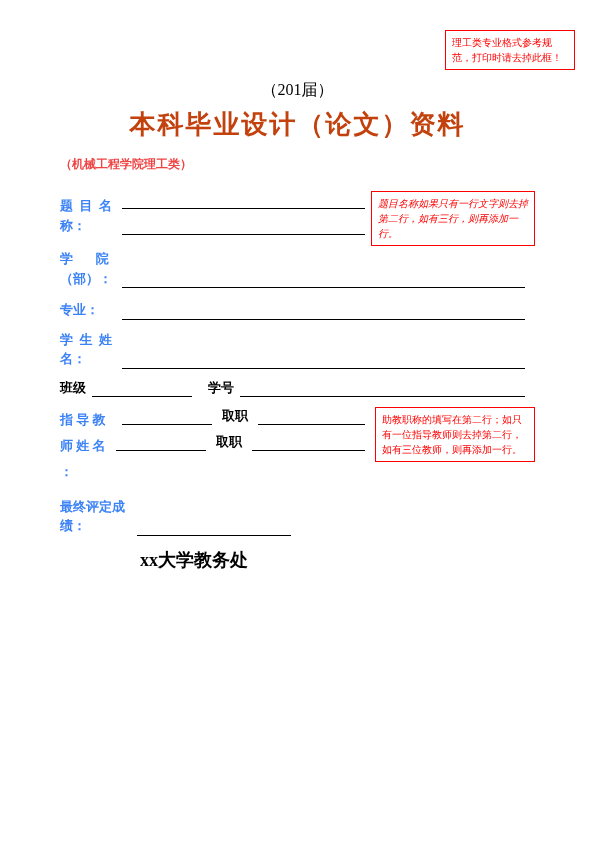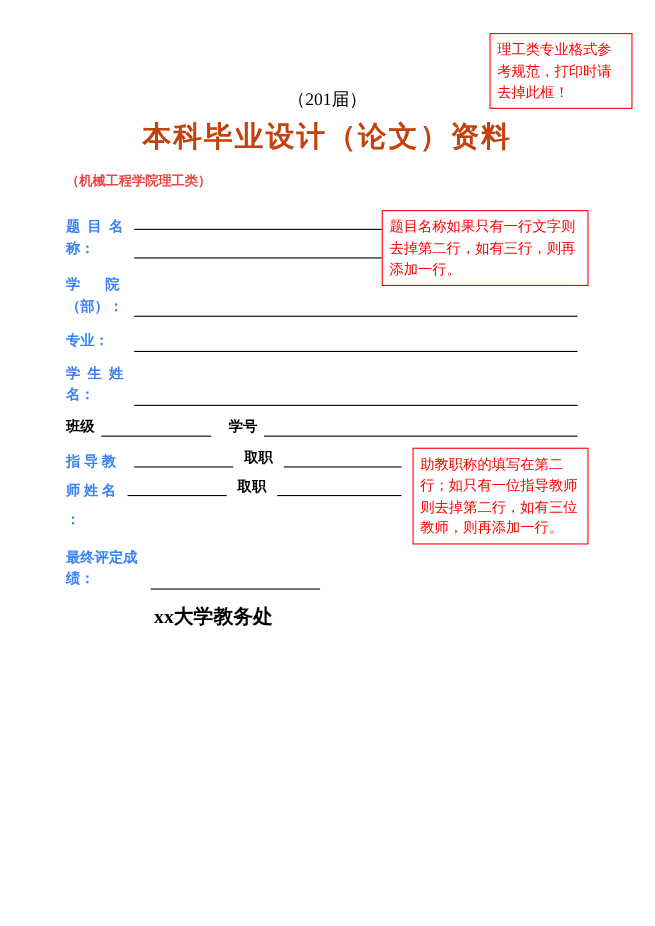--- a/index.html
+++ b/index.html
@@ -78,21 +78,21 @@
       border-bottom: 1.5px solid #000;
       flex: 1;
       height: 18px;
       margin-left: 6px;
     }
 
     .note-box {
       position: absolute;
       border: 1.5px solid red;
       padding: 4px 6px;
-      font-size: 13px;
+      font-size: 10px;
       color: red;
       line-height: 1.5;
       background: #fff;
       z-index: 10;
     }
 
     .inline-label {
       font-size: 13px;
       font-weight: bold;
       color: #000;
@@ -147,21 +147,21 @@
       <div class="form-row">
         <div class="multi-line-label">
           题&nbsp;&nbsp;目&nbsp;&nbsp;名<br>称：
         </div>
         <div style="flex:1; margin-right:170px;">
           <div class="form-line" style="margin-bottom:8px;"></div>
           <div class="form-line"></div>
         </div>
       </div>
 
-      <div class="note-box" style="position:absolute; right:0px; top:0px; width:188px;">
+      <div class="note-box" style="position:absolute; right:0px; top:0px; width:164px;font-style:italic;">
         <span>题目名称如果只有一行文字则去掉第二行，如有三行，则再添加一行。</span>
       </div>
     </div>
 
     <div class="form-row" style="margin-bottom:12px;">
       <div class="multi-line-label">
         学&nbsp;&nbsp;&nbsp;&nbsp;&nbsp;&nbsp;&nbsp;院<br>（部）：
       </div>
       <div style="flex:1; margin-right:10px;">
         <div class="form-line"></div>

